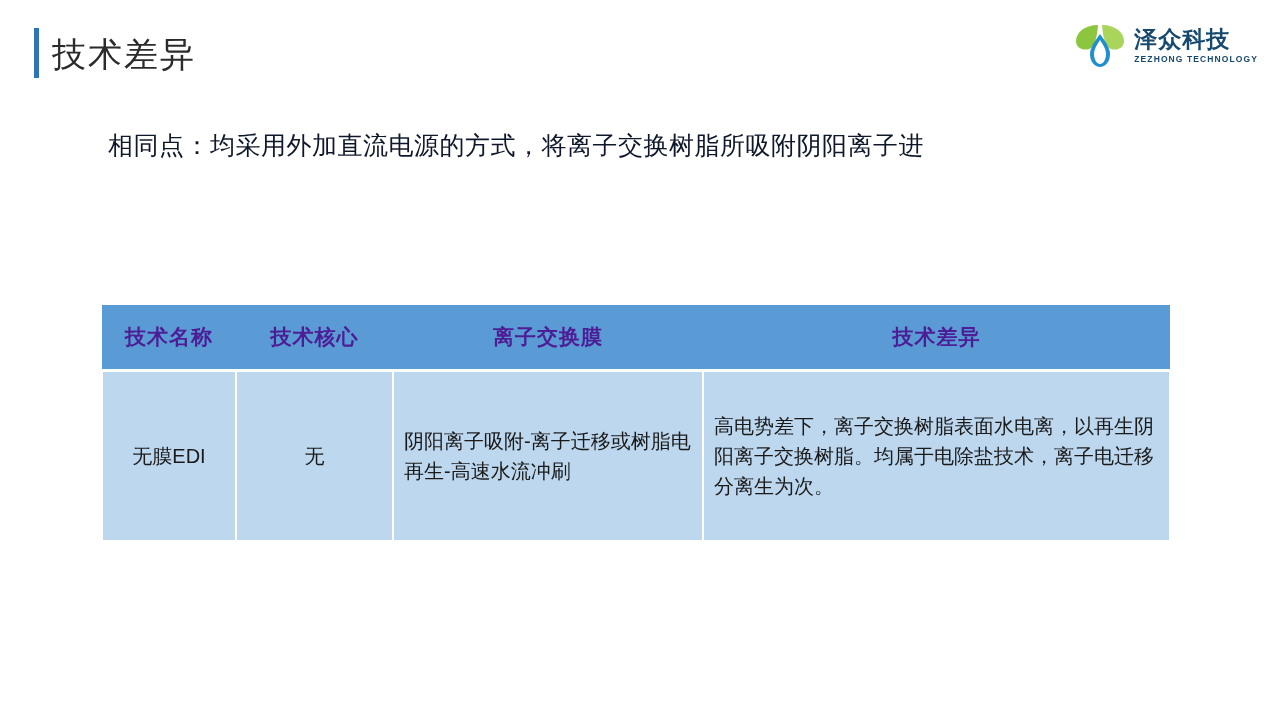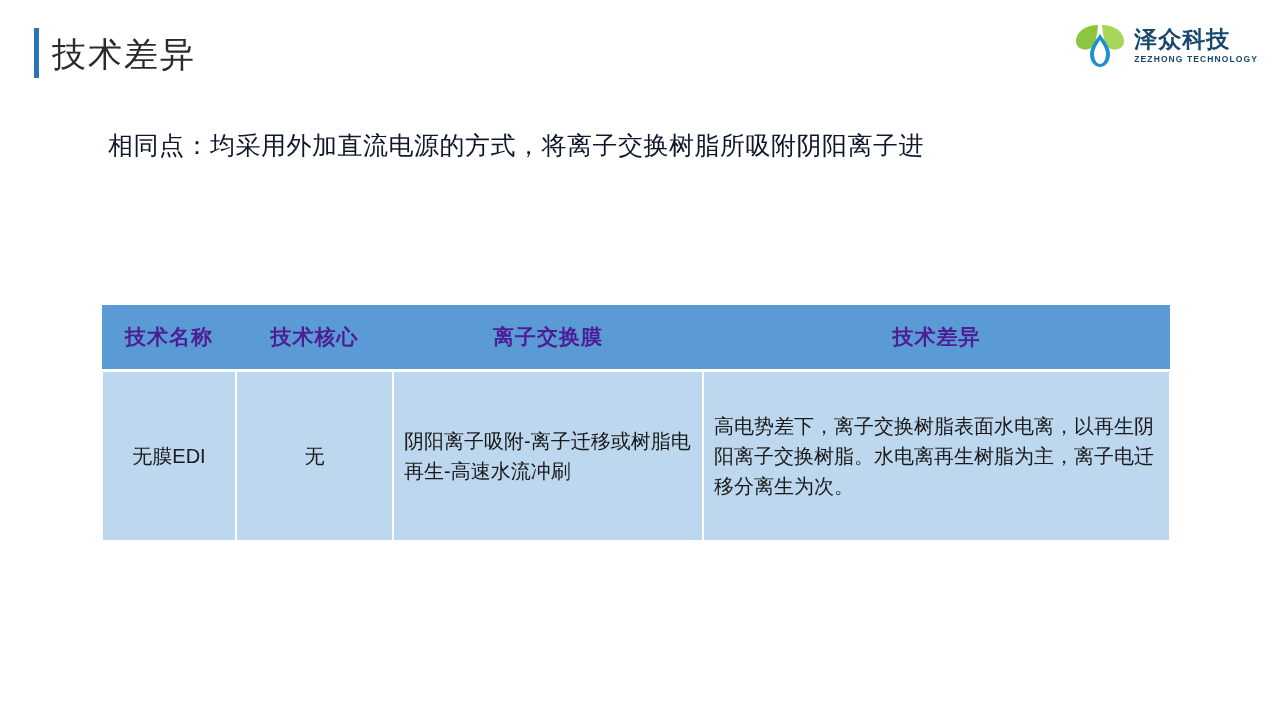--- a/index.html
+++ b/index.html
@@ -182,17 +182,17 @@
         <th>技术核心</th>
         <th>离子交换膜</th>
         <th>技术差异</th>
       </tr>
     </thead>
     <tbody>
       <tr class="row-b">
         <td class="c-name">无膜EDI</td>
         <td class="c-mem">无</td>
         <td class="c-proc">阴阳离子吸附-离子迁移或树脂电再生-高速水流冲刷</td>
-        <td class="c-core">高电势差下，离子交换树脂表面水电离，以再生阴阳离子交换树脂。水电离再生树脂为主，离子电迁移分离生为次。</td>
+        <td class="c-core">高电势差下，离子交换树脂表面水电离，以再生阴阳离子交换树脂。均属于电除盐技术，离子电迁移分离生为次。</td>
       </tr>
     </tbody>
   </table>
 </div>
 
 </body></html>

